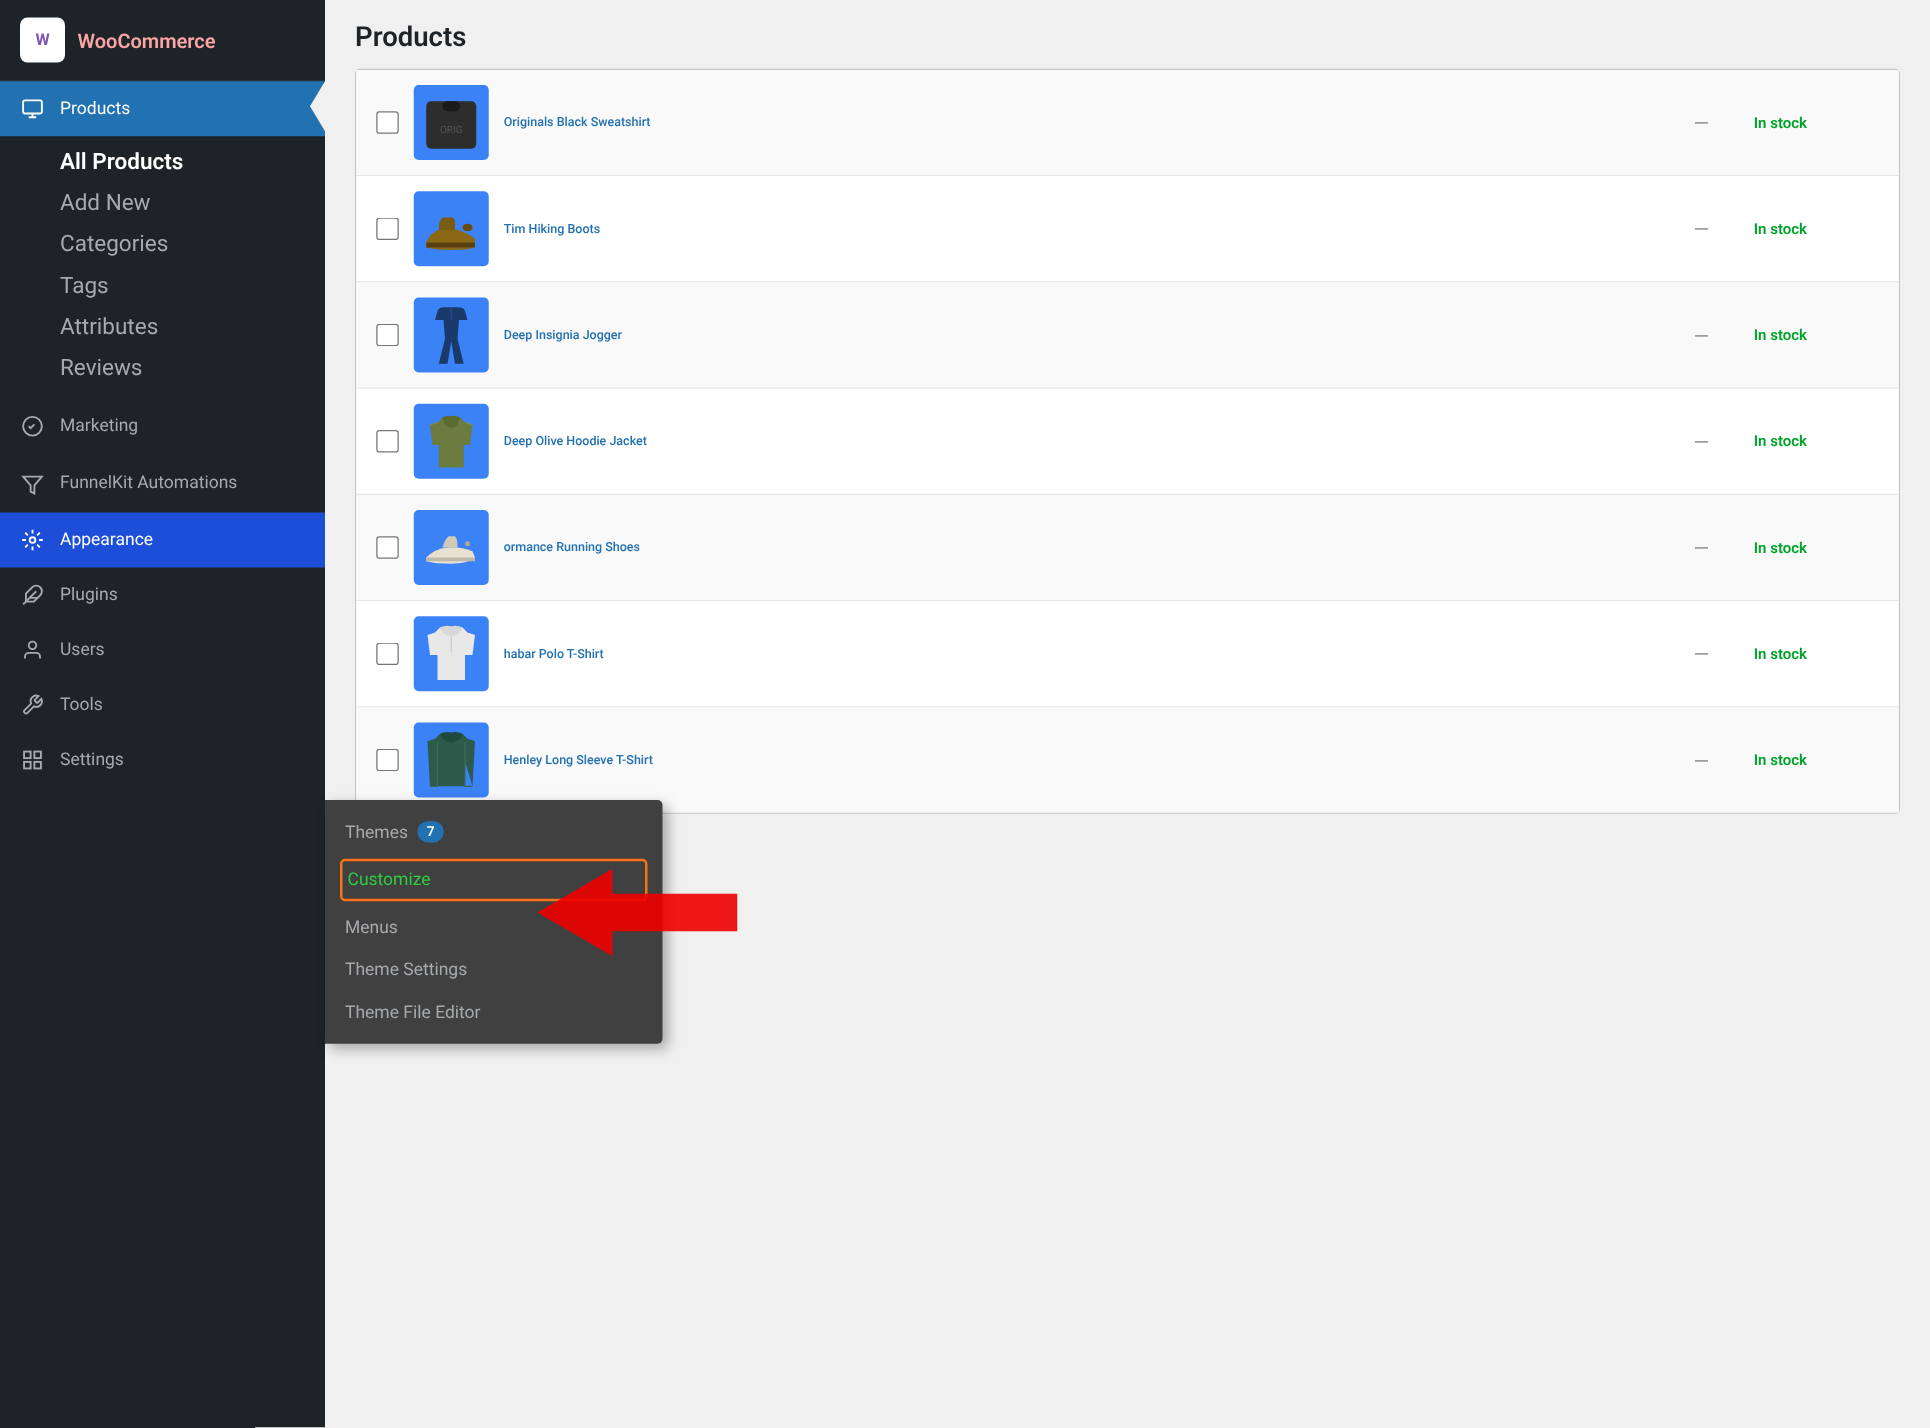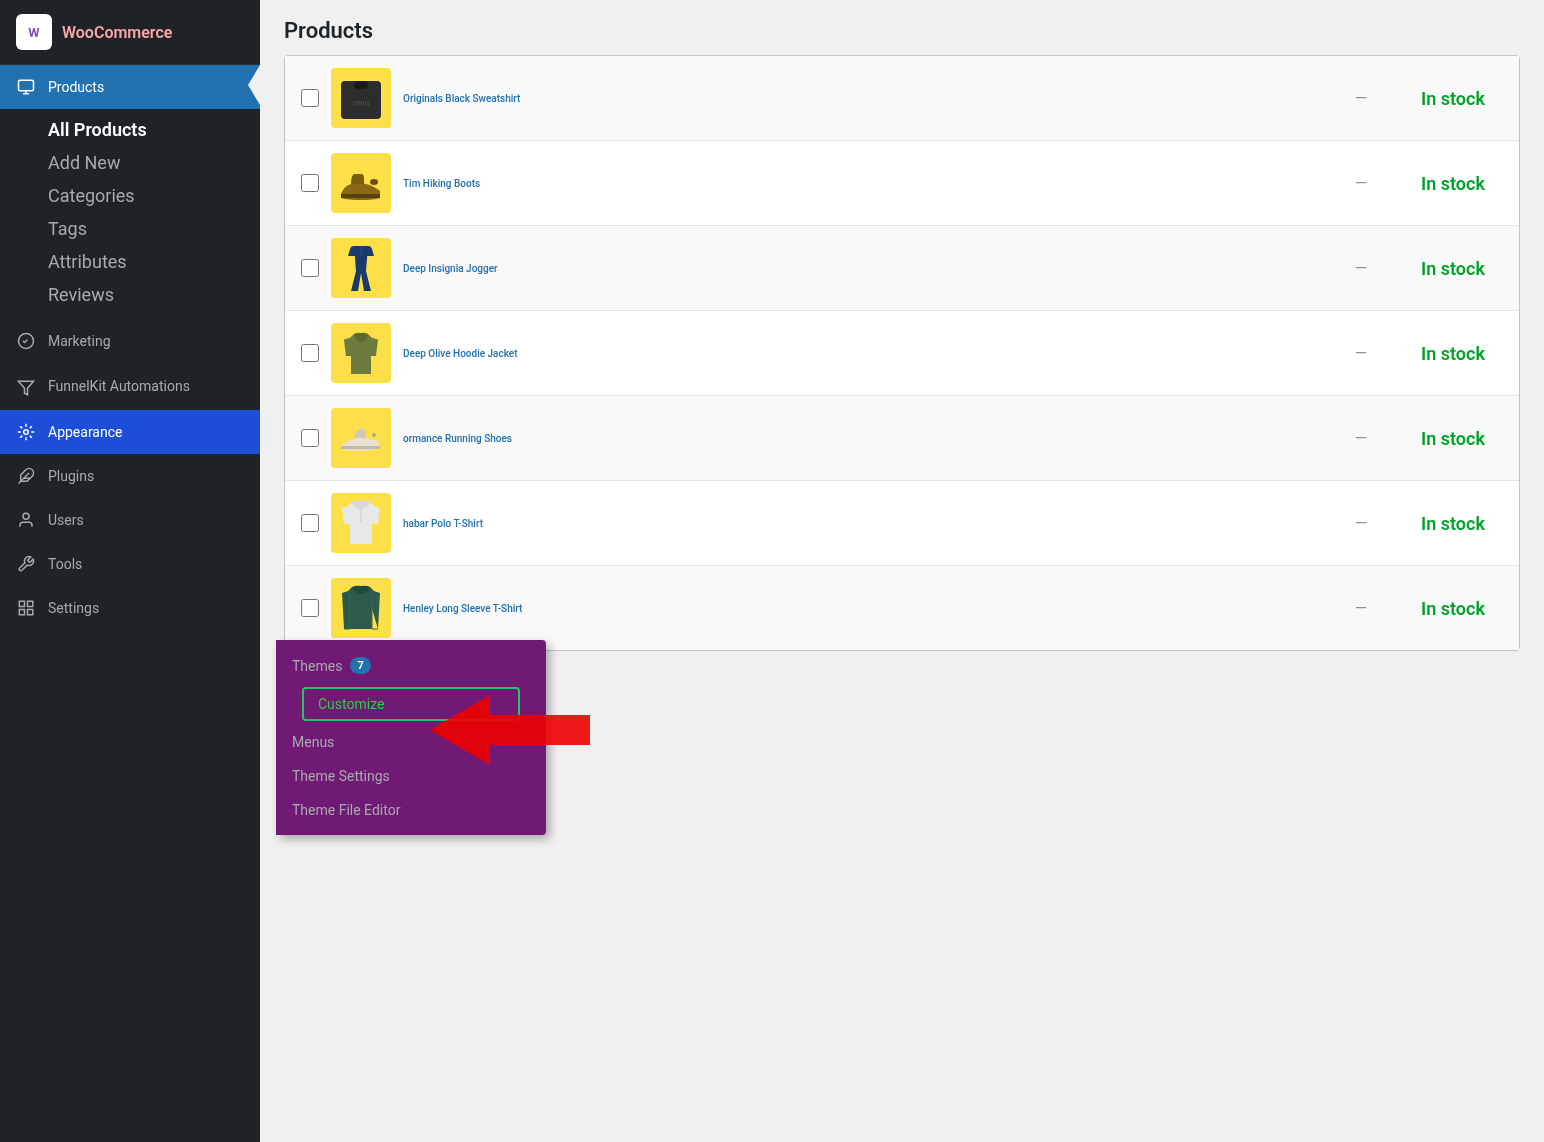--- a/index.html
+++ b/index.html
@@ -93,23 +93,23 @@
       color: #a7aaad;
       font-size: 18px;
       cursor: pointer;
       text-decoration: none;
     }
     .sidebar-sub-item.active { color: white; font-weight: 600; }
 
     
     .appearance-submenu {
       position: absolute;
-      left: 276px;
+      left: 260px;
       top: 640px;
-      background: #701a75;
+      background: #404040;
       width: 270px;
       z-index: 200;
       border-radius: 0 4px 4px 0;
       padding: 8px 0;
       box-shadow: 4px 4px 10px rgba(0,0,0,0.3);
       text-align: center;
     }
 
     .appearance-submenu-item {
       display: flex;
@@ -120,24 +120,24 @@
       cursor: pointer;
       gap: 8px;
     }
 
     .appearance-submenu-item.highlighted {
       color: #2ecc40;
       position: relative;
     }
 
     .customize-highlight {
-      border: 2px solid #22c55e;
+      border: 2px solid #f97316;
       border-radius: 4px;
-      padding: 7px 14px;
-      margin: 2px 18px;
+      padding: 7px 4px;
+      margin: 2px 4px;
     }
 
     .badge {
       background: #2271b1;
       color: white;
       border-radius: 10px;
       padding: 2px 7px;
       font-size: 11px;
       font-weight: 600;
     }
@@ -194,21 +194,21 @@
       border: 1px solid #8c8f94;
       border-radius: 3px;
       background: white;
       flex-shrink: 0;
       cursor: pointer;
     }
 
     .product-image {
       width: 60px;
       height: 60px;
-      background: #fde047;
+      background: #3b82f6;
       border-radius: 4px;
       flex-shrink: 0;
       display: flex;
       align-items: center;
       justify-content: center;
       overflow: hidden;
     }
 
     .product-name {
       flex: 1;
@@ -221,23 +221,23 @@
     .product-dash {
       color: #8c8f94;
       width: 60px;
       text-align: center;
       font-size: 16px;
     }
 
     .product-status {
       color: #00a32a;
       font-weight: 600;
-      font-size: 18px;
+      font-size: 12px;
       width: 100px;
-      text-align: center;
+      text-align: left;
     }
   </style>
 </head>
 <body>
 
 <div class="sidebar">
 
   <div class="sidebar-logo">
     <div class="woo-logo-box">
       <span>W</span>

